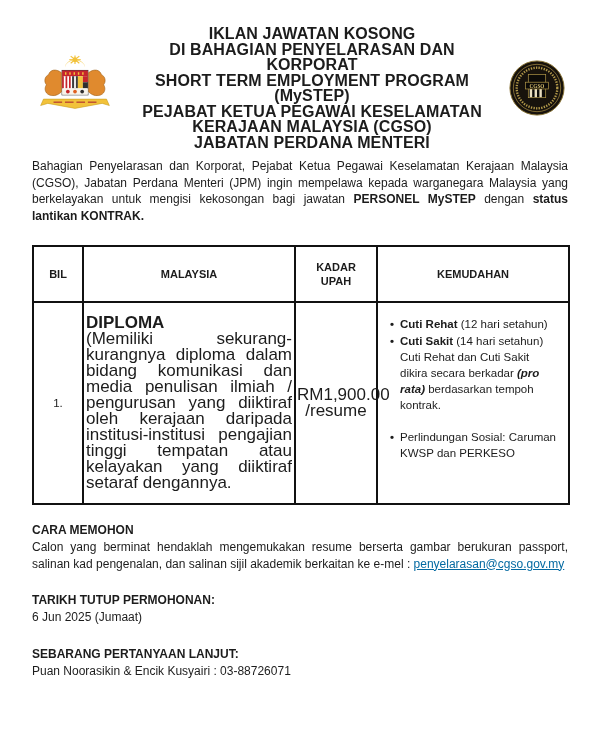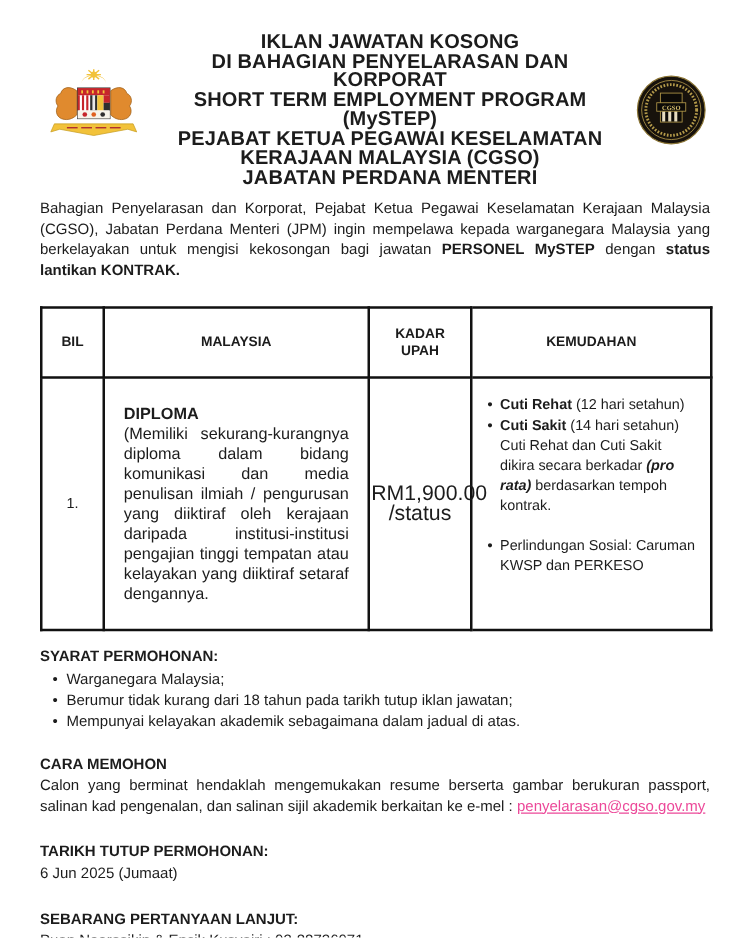--- a/index.html
+++ b/index.html
@@ -25,40 +25,40 @@
   table.vacancy col.c-bil{width:50px;}
   table.vacancy col.c-kel{width:212px;}
   table.vacancy col.c-kad{width:82px;}
   table.vacancy col.c-kem{width:192px;}
   table.vacancy th, table.vacancy td{border:2px solid #111;}
   table.vacancy th{
     height:50px;font-size:11px;font-weight:bold;text-align:center;
     vertical-align:middle;padding:2px 6px;line-height:14px;
   }
   td.bil-cell{text-align:center;vertical-align:middle;font-size:11.5px;height:198px;}
-  td.kel-cell{vertical-align:middle;padding:10px 15px;font-size:13px;line-height:16px;}
+  td.kel-cell{vertical-align:middle;padding:10px 2px;font-size:17px;line-height:16px;}
   .kel-title{font-weight:bold;}
   .kel-text{text-align:justify;}
   td.kad-cell{text-align:center;vertical-align:middle;font-size:17px;line-height:16px;}
   td.kem-cell{vertical-align:top;padding:13px 10px 10px 12px;font-size:11.5px;line-height:16px;margin-top:44px;}
   .bullet{display:flex;gap:6px;margin-bottom:1px;}
   .bullet .dot::before{content:"\2022";font-weight:bold;}
   .bullet .btxt{flex:1;}
   .btxt.just{text-align:justify;}
   .gap-bullet{margin-top:16px;}
   .bi{font-weight:bold;font-style:italic;}
 
   
   .section{margin-top:12px;}
   .sec-heading{font-weight:bold;font-size:12px;line-height:17px;}
   ul.plain{margin:1px 0 0 0;padding:0;list-style:none;}
   ul.plain li{display:flex;gap:7px;font-size:12px;line-height:17px;padding-left:10px;}
   ul.plain li::before{content:"\2022";}
   .sec-text{font-size:12px;line-height:16.5px;text-align:justify;}
-  a.email{color:#ec4899;text-decoration:underline;}
+  a.email{color:#0369a1;text-decoration:underline;}
   .mt16{margin-top:17px;}
   .mt20{margin-top:20px;}
 </style>
 </head>
 <body>
 
 <div class="page">
 
   <div class="doc-header">
     <div class="logo-left">
@@ -152,48 +152,40 @@
       <th>KEMUDAHAN</th>
     </tr>
     <tr>
       <td class="bil-cell">1.</td>
       <td class="kel-cell">
         <div class="kel-title">DIPLOMA</div>
         <div class="kel-text">(Memiliki sekurang-kurangnya diploma dalam bidang komunikasi dan media penulisan ilmiah / pengurusan yang diiktiraf oleh kerajaan daripada institusi-institusi pengajian tinggi tempatan atau kelayakan yang diiktiraf setaraf dengannya.</div>
       </td>
       <td class="kad-cell">
         <div>RM1,900.00</div>
-        <div>/status</div>
+        <div>/resume</div>
       </td>
       <td class="kem-cell">
         <div class="bullet">
           <span class="dot"></span>
           <span class="btxt just"><b>Cuti Rehat</b><span> (12 hari setahun)</span></span>
         </div>
         <div class="bullet">
           <span class="dot"></span>
           <span class="btxt"><b>Cuti Sakit</b><span> (14 hari setahun) Cuti Rehat dan Cuti Sakit dikira secara berkadar </span><span class="bi">(pro rata)</span><span> berdasarkan tempoh kontrak.</span></span>
         </div>
         <div class="bullet gap-bullet">
           <span class="dot"></span>
           <span class="btxt">Perlindungan Sosial: Caruman KWSP dan PERKESO</span>
         </div>
       </td>
     </tr>
   </tbody>
     </table>
 
-  <div class="section">
-    <div class="sec-heading">SYARAT PERMOHONAN:</div>
-    <ul class="plain">
-      <li>Warganegara Malaysia;</li>
-      <li>Berumur tidak kurang dari 18 tahun pada tarikh tutup iklan jawatan;</li>
-      <li>Mempunyai kelayakan akademik sebagaimana dalam jadual di atas.</li>
-    </ul>
-  </div>
 
   <div class="section mt16">
     <div class="sec-heading">CARA MEMOHON</div>
     <div class="sec-text"><span>Calon yang berminat hendaklah mengemukakan resume berserta gambar berukuran passport, salinan kad pengenalan, dan salinan sijil akademik berkaitan ke e-mel : </span><a class="email" href="#">penyelarasan@cgso.gov.my</a></div>
   </div>
 
   <div class="section mt20">
     <div class="sec-heading">TARIKH TUTUP PERMOHONAN:</div>
     <div class="sec-text">6 Jun 2025 (Jumaat)</div>
   </div>

